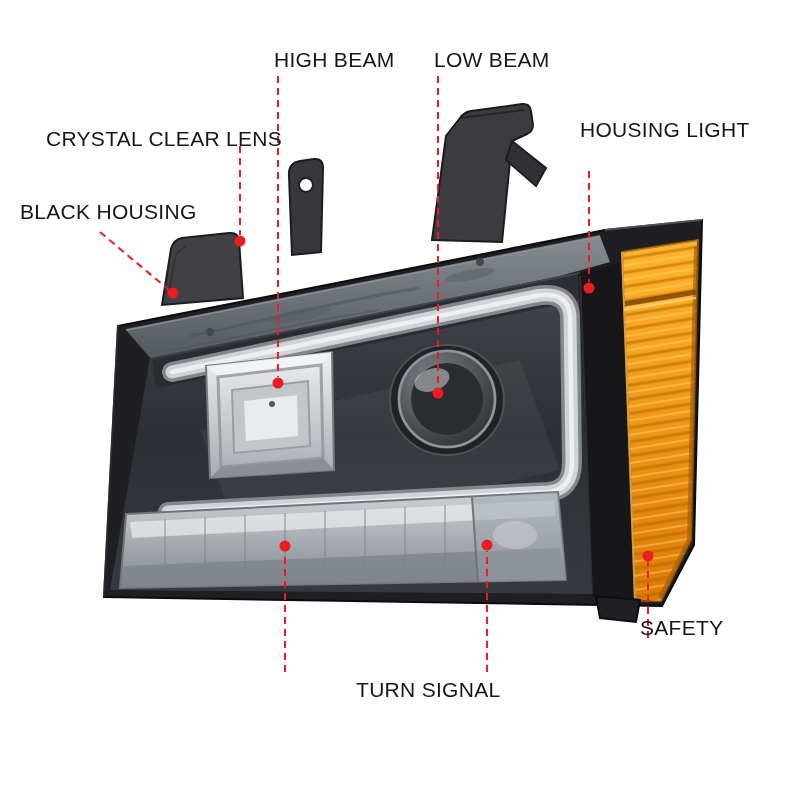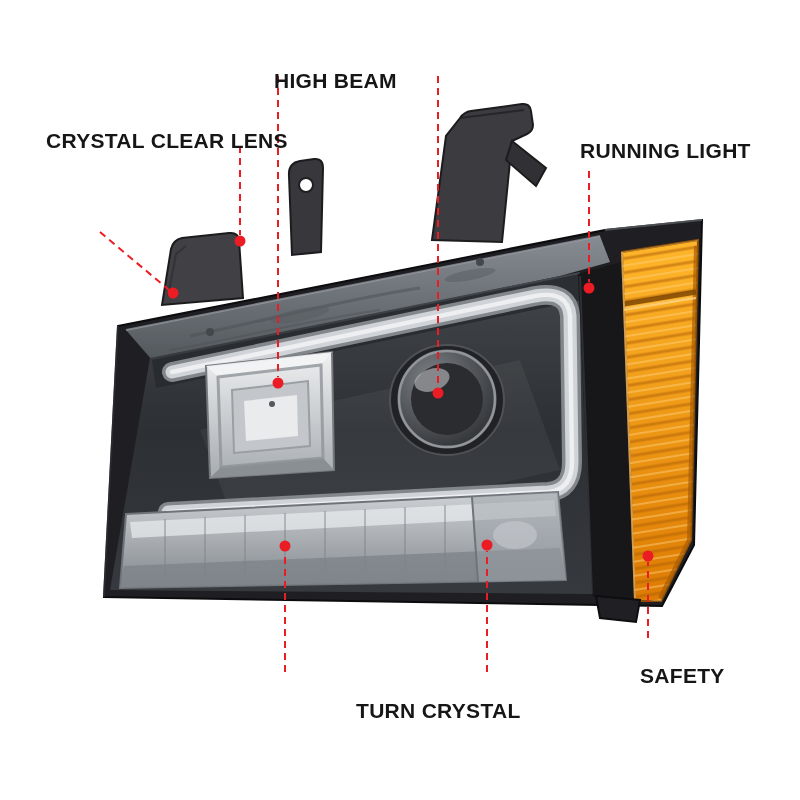--- a/index.html
+++ b/index.html
@@ -1,20 +1,20 @@
 <!DOCTYPE html>
 <html><head>
 <meta charset="utf-8">
 <style>
   html,body{margin:0;padding:0;background:#ffffff;}
   .stage{position:relative;width:800px;height:800px;background:#ffffff;overflow:hidden;
          font-family:"Liberation Sans",sans-serif;}
   svg.layer{position:absolute;left:0;top:0;width:800px;height:800px;}
-  .callout-label{position:absolute;font-size:21px;font-weight:700;color:#161616;
-                 letter-spacing:.3px;white-space:nowrap;line-height:25px;margin-top:21px;}
+  .callout-label{position:absolute;font-size:21px;font-weight:400;color:#161616;
+                 letter-spacing:.3px;white-space:nowrap;line-height:25px;}
   .leader{stroke:#ec1c24;stroke-width:2;stroke-dasharray:7 5;fill:none;}
   .dot{fill:#ec1c24;}
 </style>
 </head>
 <body>
 
 <div class="stage">
 
   <svg class="layer" viewBox="0 0 800 800">
     <defs>
@@ -158,30 +158,32 @@
     <line class="leader" x1="285" y1="672" x2="285" y2="552"></line>
     <circle class="dot" cx="285" cy="546" r="5.5"></circle>
 
     <line class="leader" x1="487" y1="672" x2="487" y2="551"></line>
     <circle class="dot" cx="487" cy="545" r="5.5"></circle>
 
     <line class="leader" x1="648" y1="638" x2="648" y2="562"></line>
     <circle class="dot" cx="648" cy="556" r="5.5"></circle>
   </svg>
 
-  <div class="callout-label" style="left:46px;top:107px">CRYSTAL CLEAR LENS</div>
+  <div class="callout-label" style="left:46px;top:126px">CRYSTAL CLEAR LENS</div>
 
   <div class="callout-label" style="left:274px;top:47px">HIGH BEAM</div>
 
+  <div class="callout-label" style="left:434px;top:47px">LOW BEAM</div>
 
   <div class="callout-label" style="left:580px;top:117px">
-    <div>RUNNING LIGHT</div>
+    <div>HOUSING LIGHT</div>
   </div>
 
+  <div class="callout-label" style="left:20px;top:199px">BLACK HOUSING</div>
 
 
-  <div class="callout-label" style="left:356px;top:677px">TURN CRYSTAL</div>
+  <div class="callout-label" style="left:356px;top:677px">TURN SIGNAL</div>
 
-  <div class="callout-label" style="left:640px;top:642px">
+  <div class="callout-label" style="left:640px;top:615px">
     <div>SAFETY</div>
   </div>
 
 </div>
 
 </body></html>

